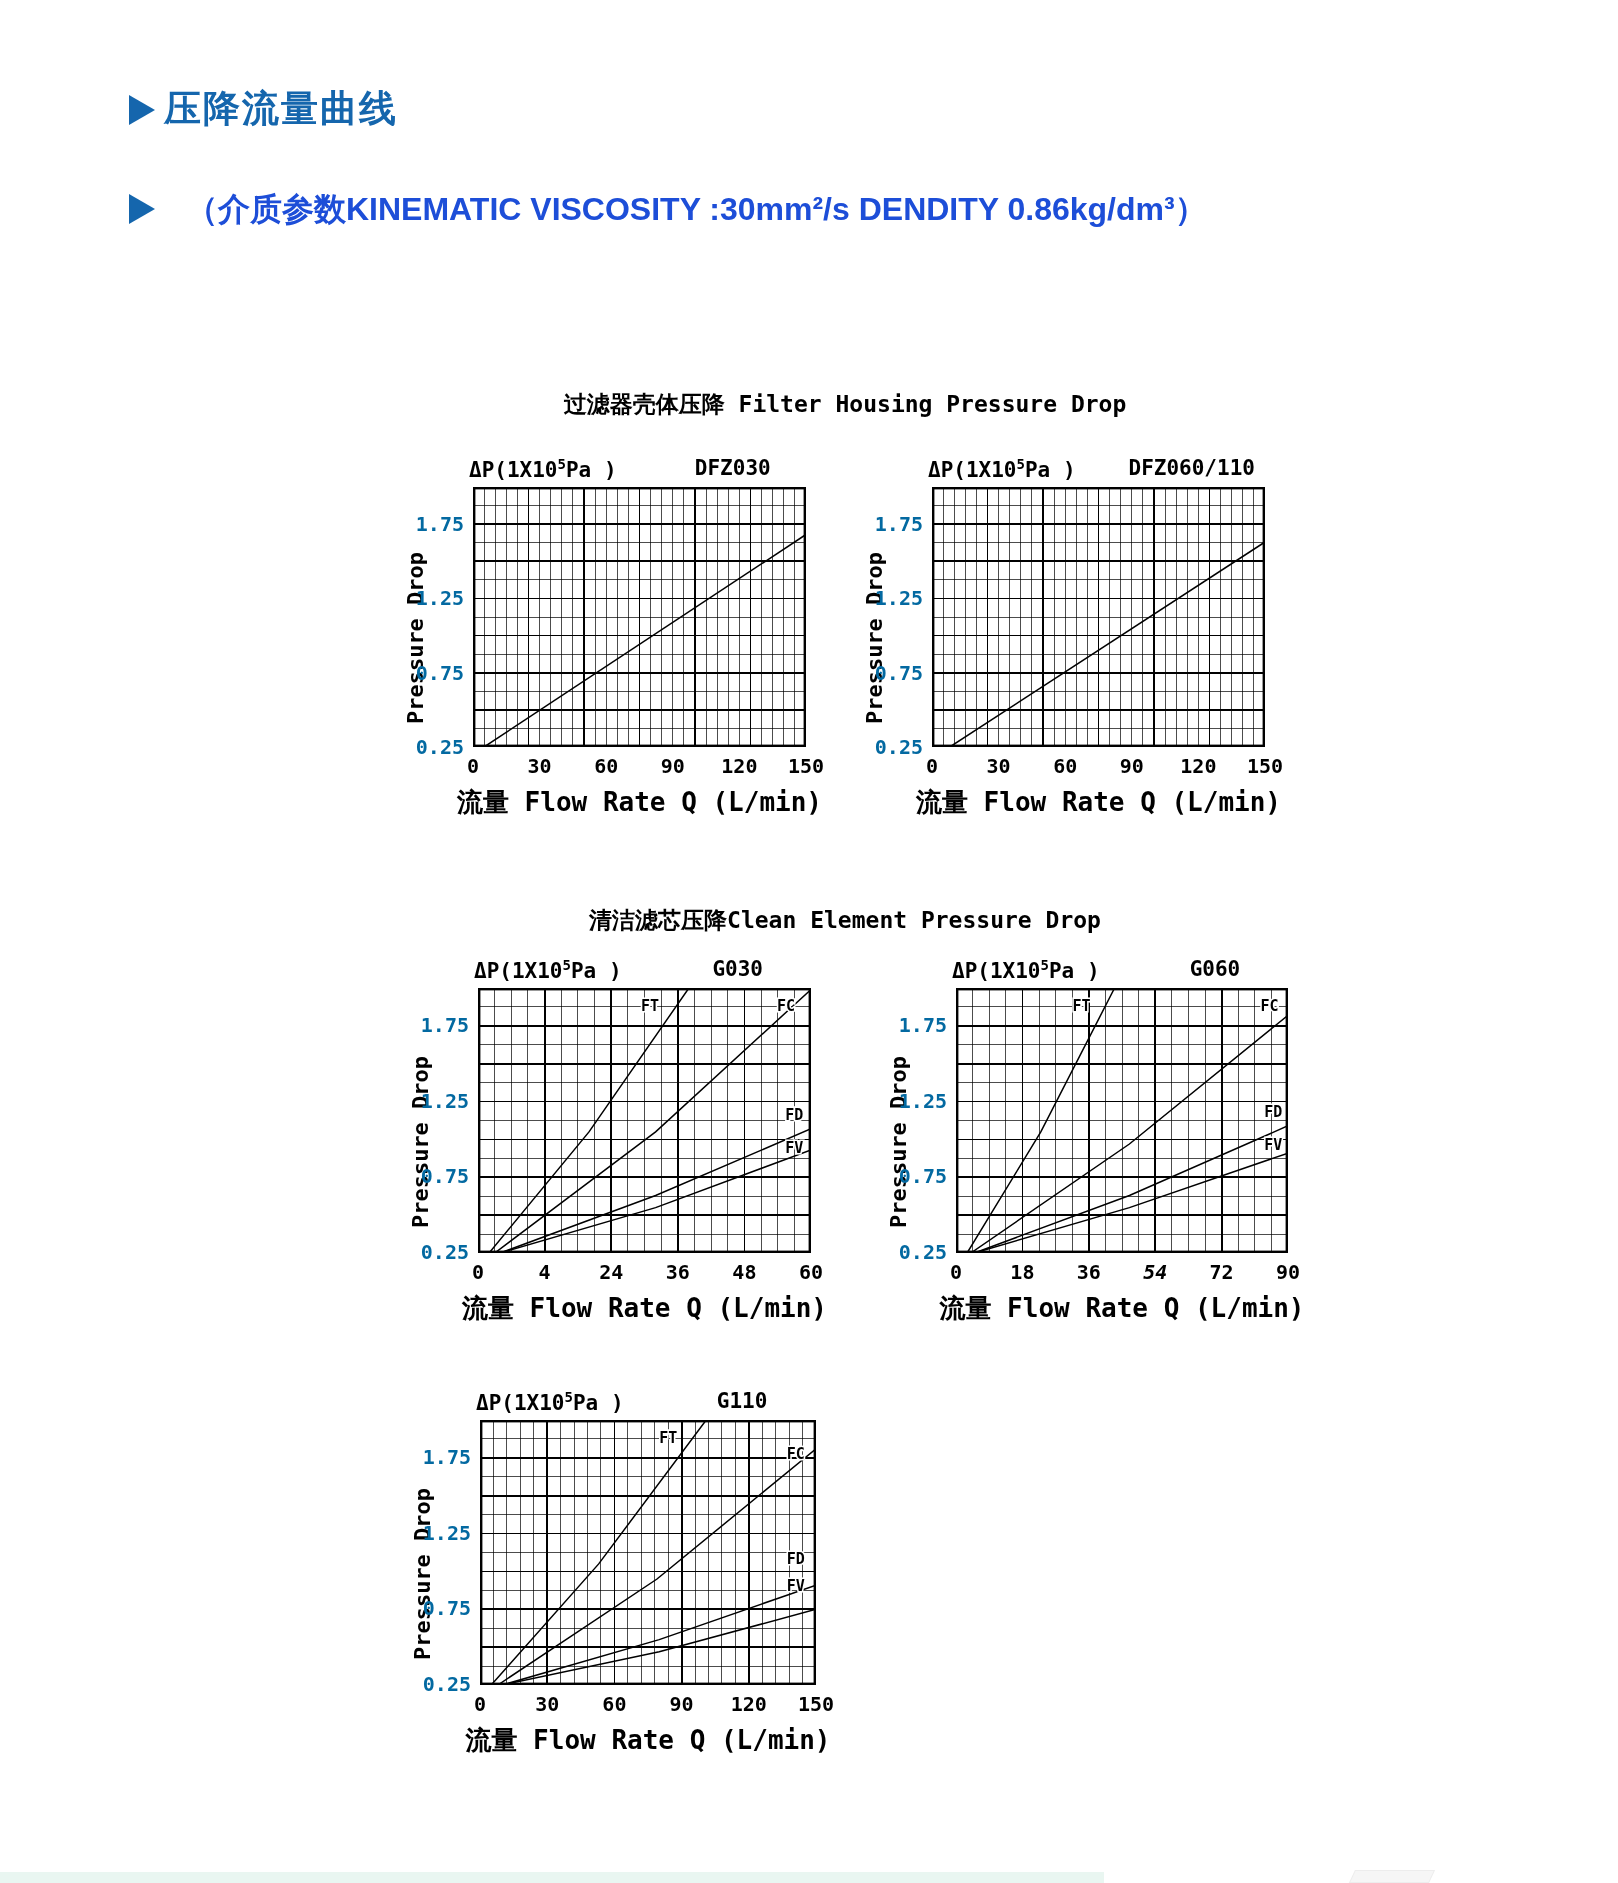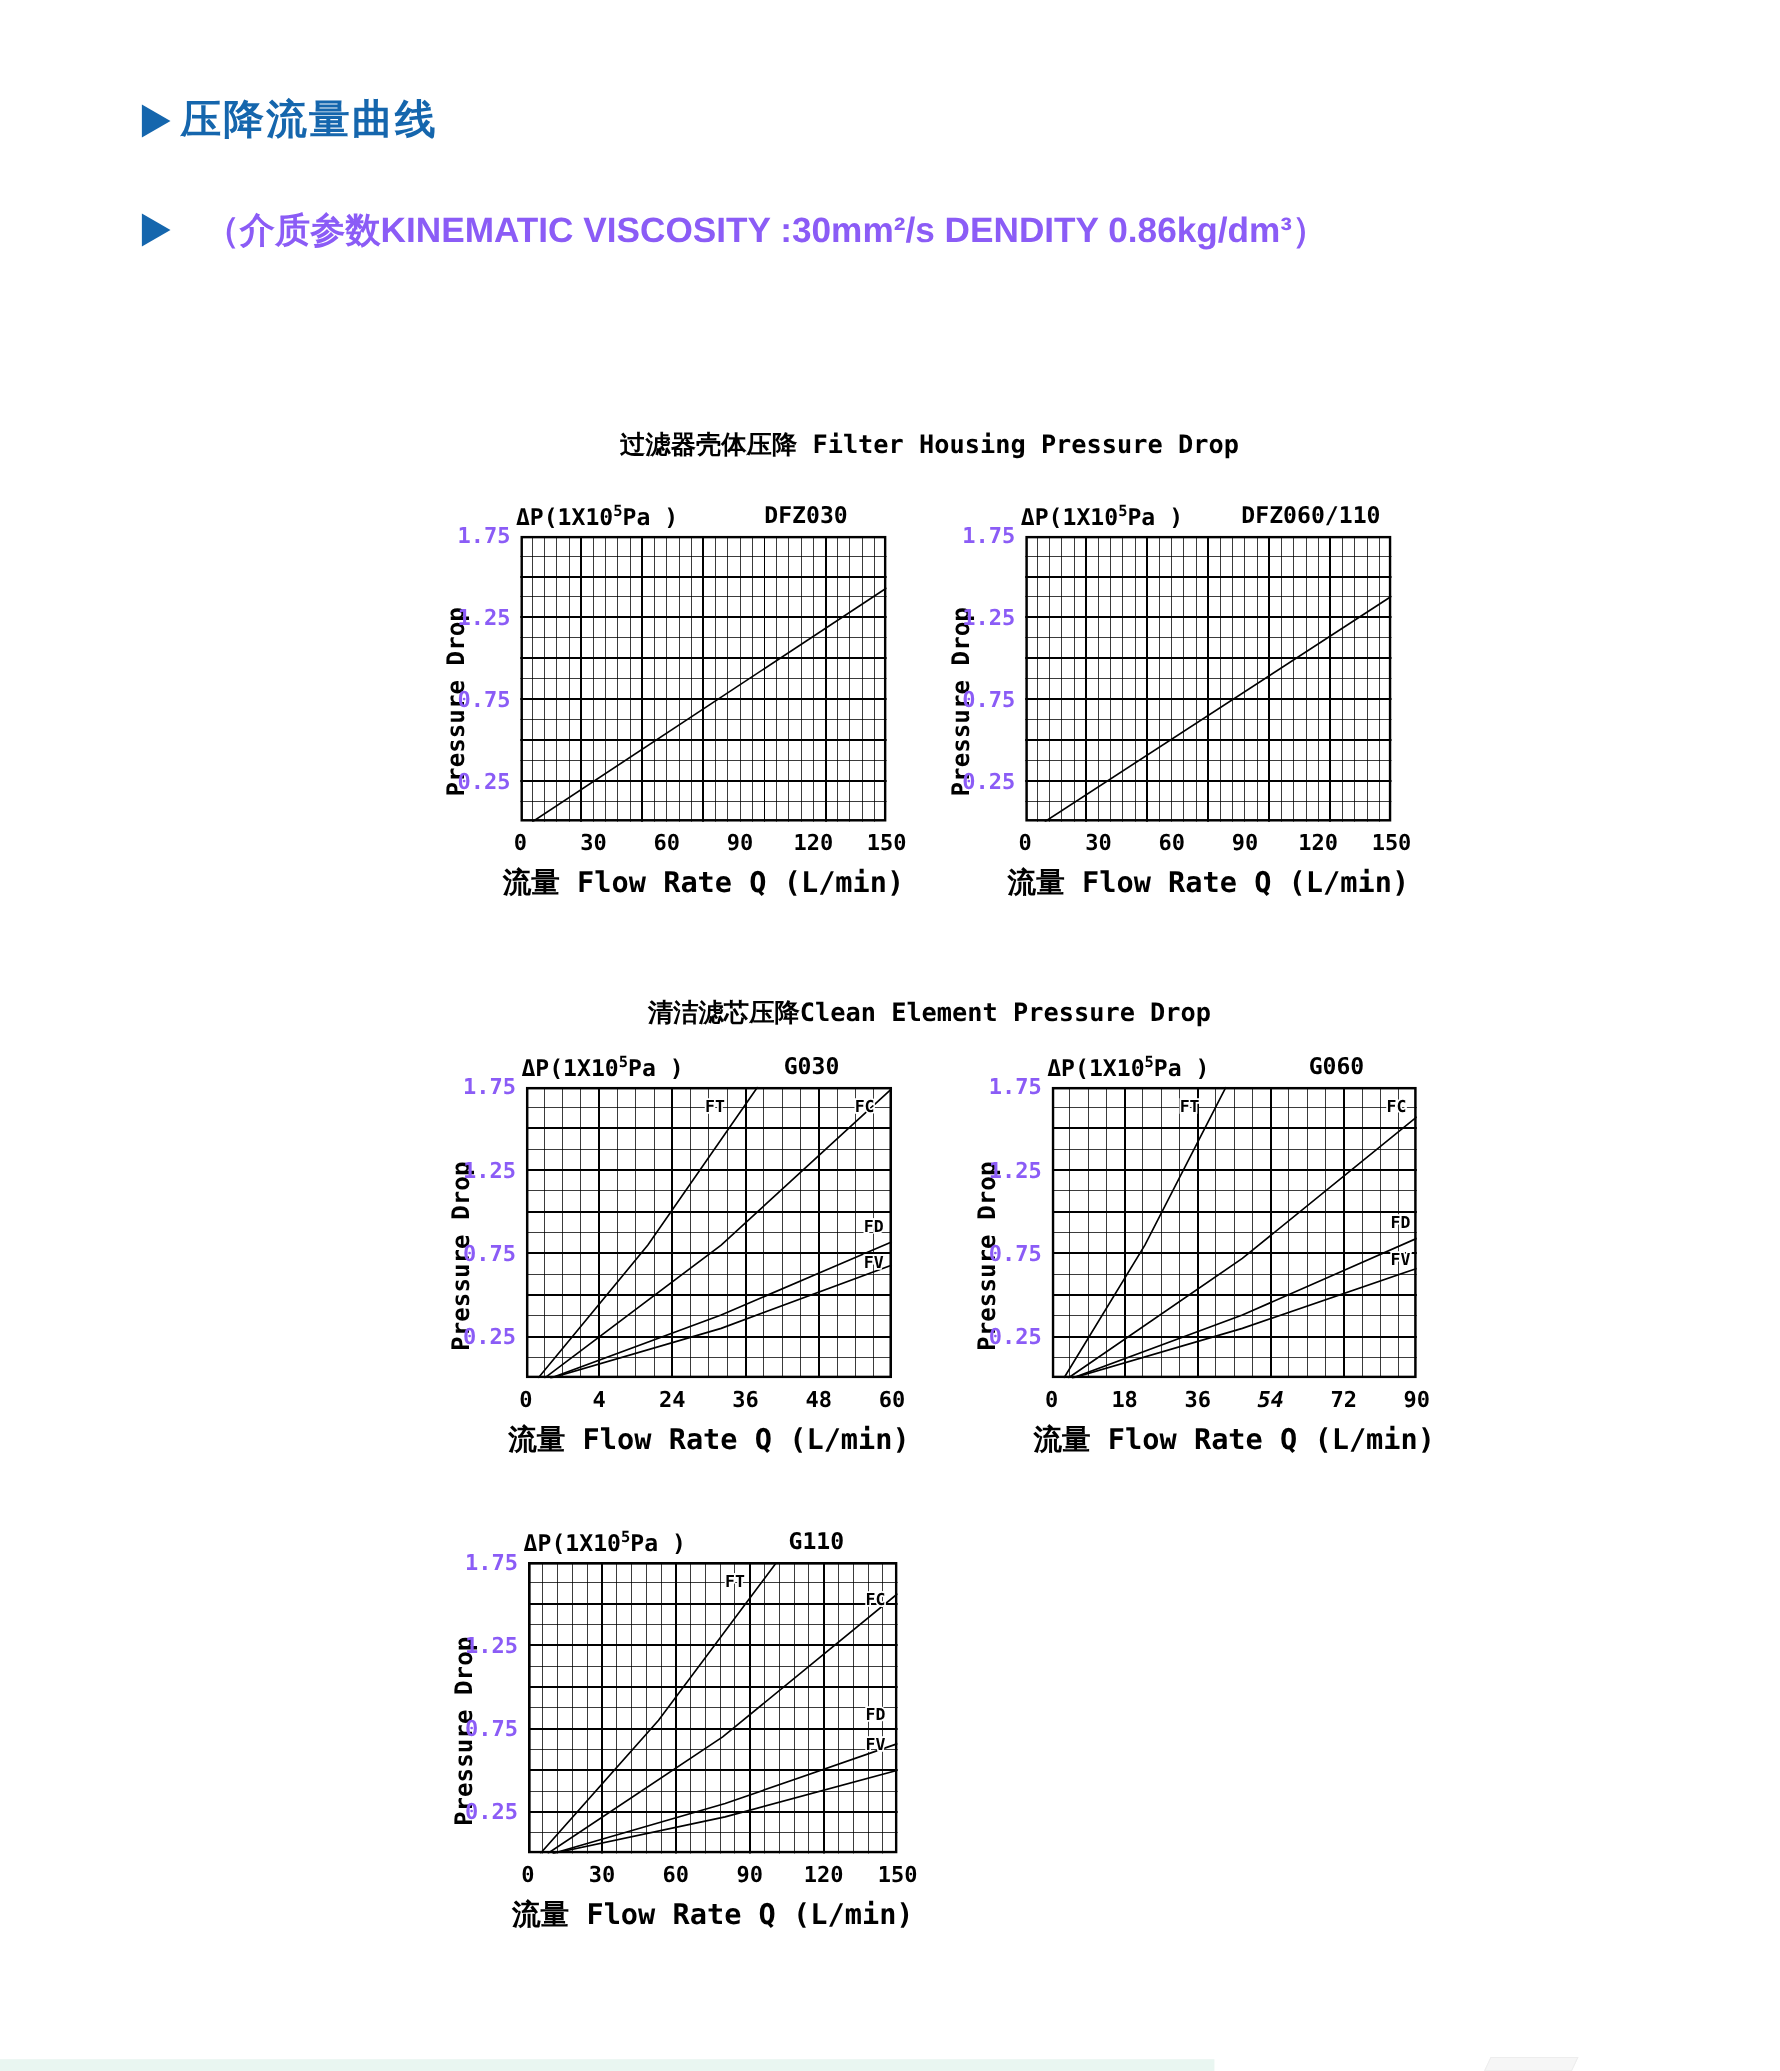--- a/index.html
+++ b/index.html
@@ -7,21 +7,21 @@
         font-family:"Liberation Sans",sans-serif;}
   .tri{position:absolute;width:0;height:0;border-top:15px solid transparent;
        border-bottom:15px solid transparent;border-left:26px solid #1566ad;}
   #tri1{left:129px;top:95px;}
   #tri2{left:129px;top:194px;}
   .cn-title{position:absolute;left:164px;top:84px;font-size:37px;font-weight:bold;
             color:#1566ad;letter-spacing:2px;white-space:nowrap;}
   .en-title{position:absolute;left:414px;top:100px;font-size:27px;font-weight:bold;
             color:#a7a9ac;letter-spacing:0px;white-space:nowrap;}
   .subtitle{position:absolute;left:186px;top:188px;font-size:32px;font-weight:bold;
-            color:#8b5cf6;white-space:nowrap;}
+            color:#1d4ed8;white-space:nowrap;}
   .sec-title{position:absolute;left:845px;transform:translateX(-50%);
              font-family:"DejaVu Sans Mono",monospace;font-weight:bold;font-size:23px;
              color:#000;white-space:nowrap;margin-top:29px;}
   #sec1{top:360px;}
   #sec2{top:876px;}
 
   .plot{position:absolute;background:#fff;}
   .pos-dfz030{left:473px;top:487px;width:333px;height:260px;}
   .pos-dfz060{left:932px;top:487px;width:333px;height:260px;}
   .pos-g030{left:478px;top:988px;width:333px;height:265px;}
@@ -30,21 +30,21 @@
 
   .plot svg{position:absolute;left:0;top:0;}
   .dp-label{position:absolute;left:-4px;bottom:calc(100% + 5px);white-space:nowrap;
             font-family:"DejaVu Sans Mono",monospace;font-weight:bold;font-size:21px;color:#000;}
   .dp-sup{font-size:14px;position:relative;top:-8px;}
   .model-title{position:absolute;left:78%;bottom:calc(100% + 7px);transform:translateX(-50%);
             font-family:"DejaVu Sans Mono",monospace;font-weight:bold;font-size:21px;
             color:#000;white-space:nowrap;}
   .ytick{position:absolute;right:calc(100% + 9px);transform:translateY(-12px);
             font-family:"DejaVu Sans Mono",monospace;font-weight:bold;font-size:20px;
-            color:#8b5cf6;white-space:nowrap;}
+            color:#0369a1;white-space:nowrap;margin-top:37px;}
   .xtick{position:absolute;top:calc(100% + 7px);transform:translateX(-50%);
             font-family:"DejaVu Sans Mono",monospace;font-weight:bold;font-size:20px;color:#000;}
   .xaxis-label{position:absolute;top:calc(100% + 38px);left:50%;transform:translateX(-50%);
             font-family:"DejaVu Sans Mono",monospace;font-weight:bold;font-size:26px;
             color:#000;white-space:nowrap;}
   .yaxis-label{position:absolute;right:calc(100% + 58px);top:58%;
             transform:translate(50%,-50%) rotate(-90deg);
             font-family:"DejaVu Sans Mono",monospace;font-weight:bold;font-size:22px;
             color:#000;white-space:nowrap;}
   .series-label{font-family:"DejaVu Sans Mono",monospace;font-weight:bold;font-size:15px;

